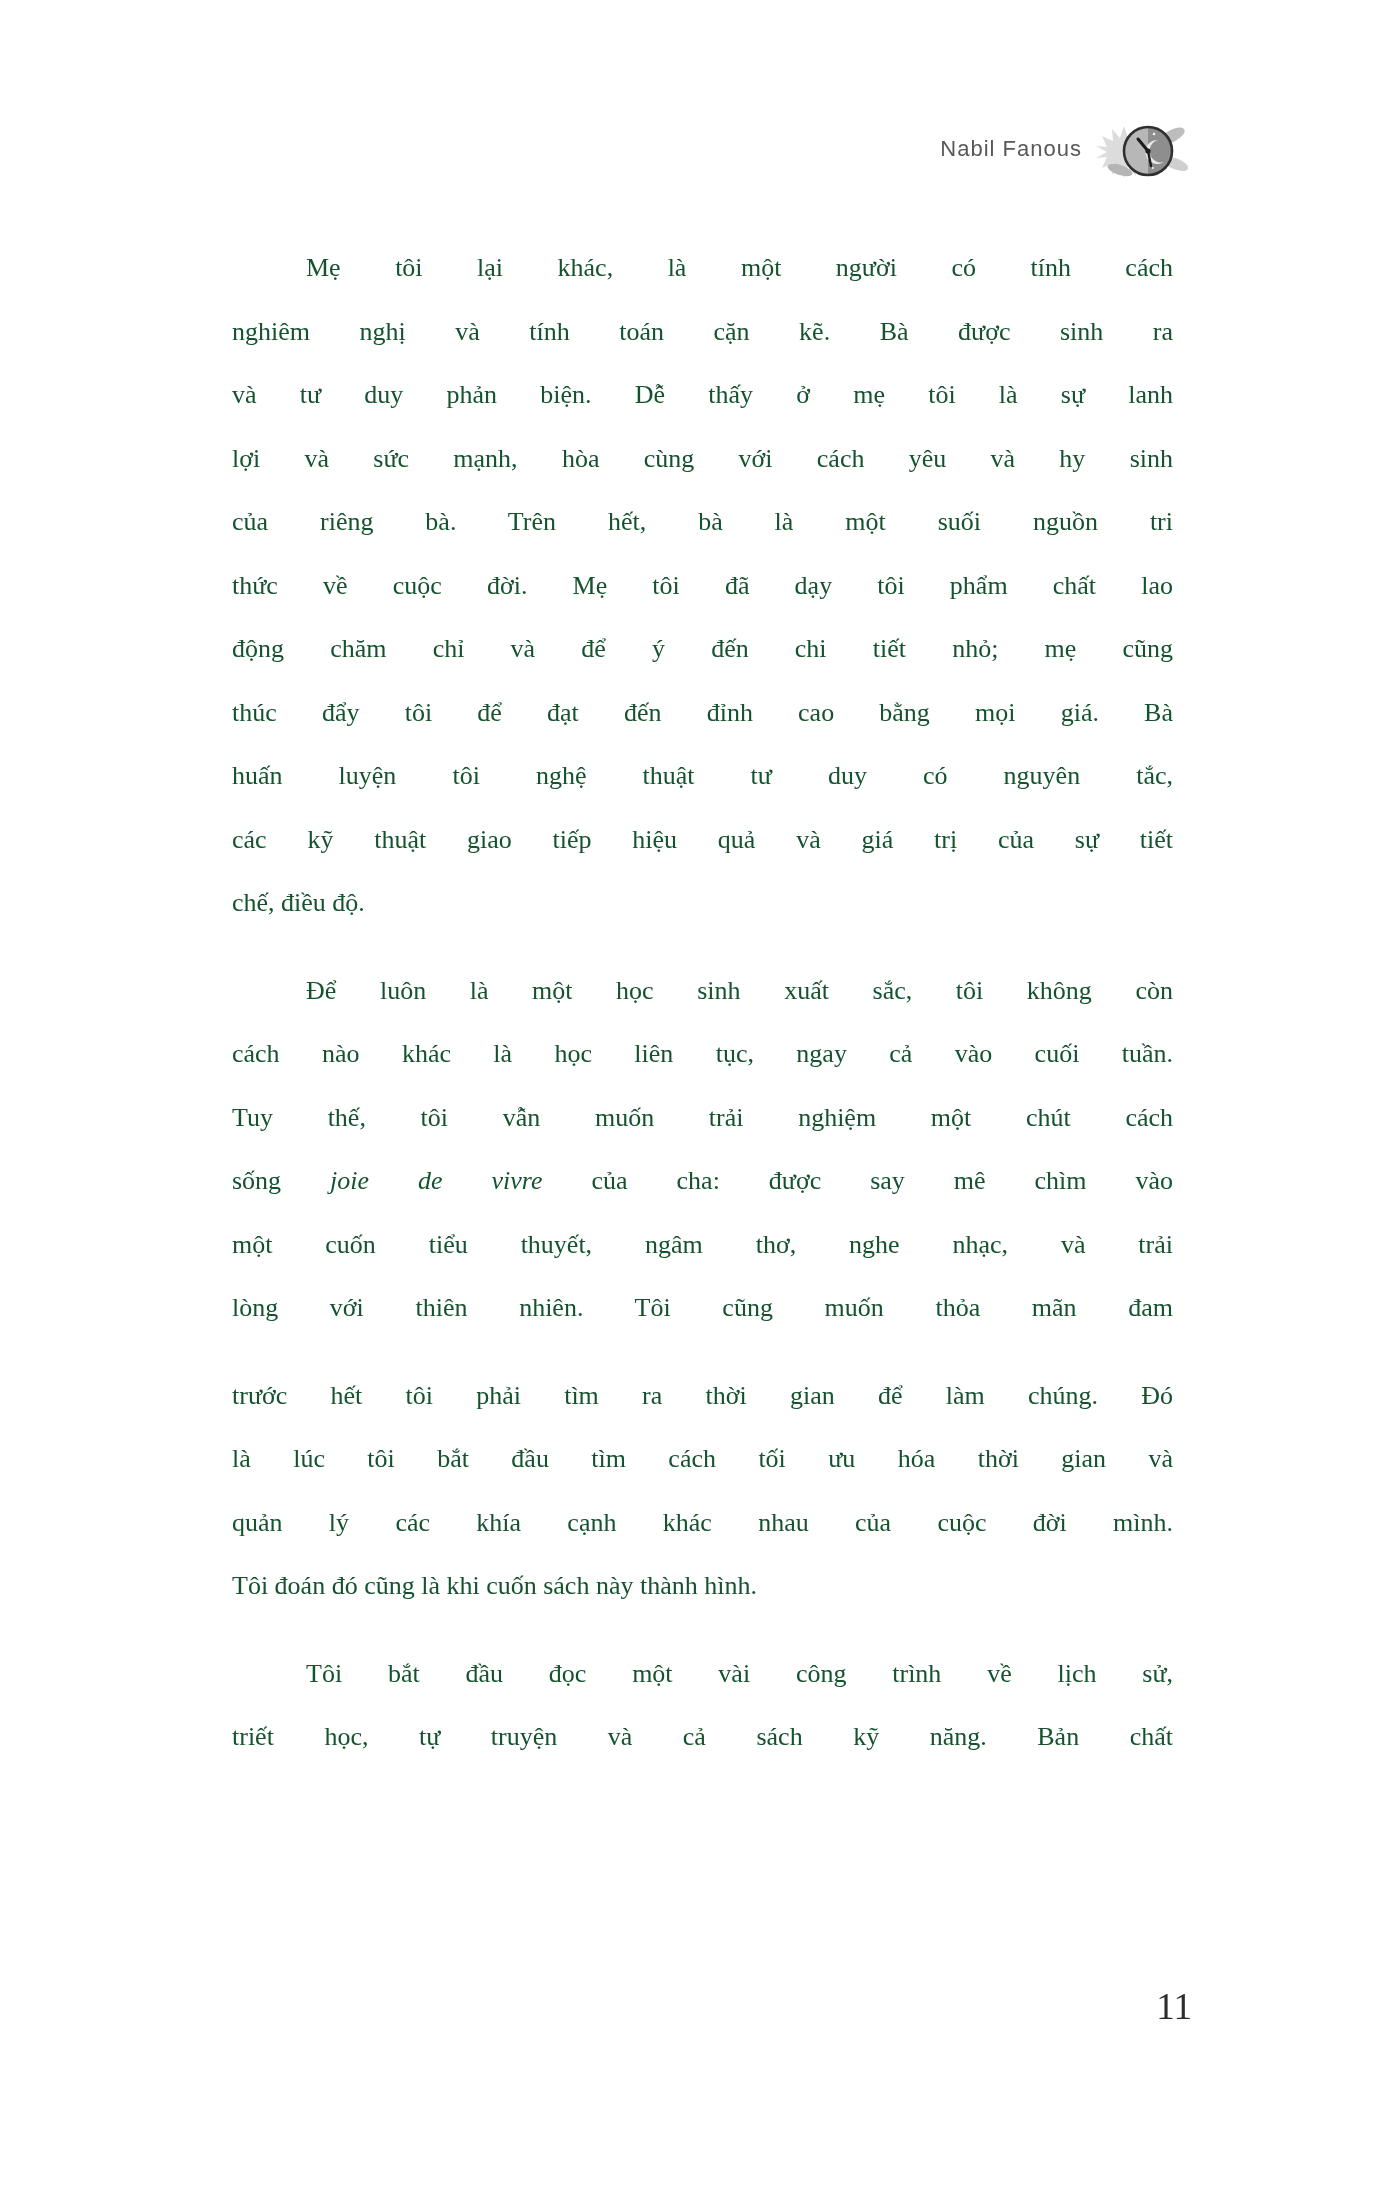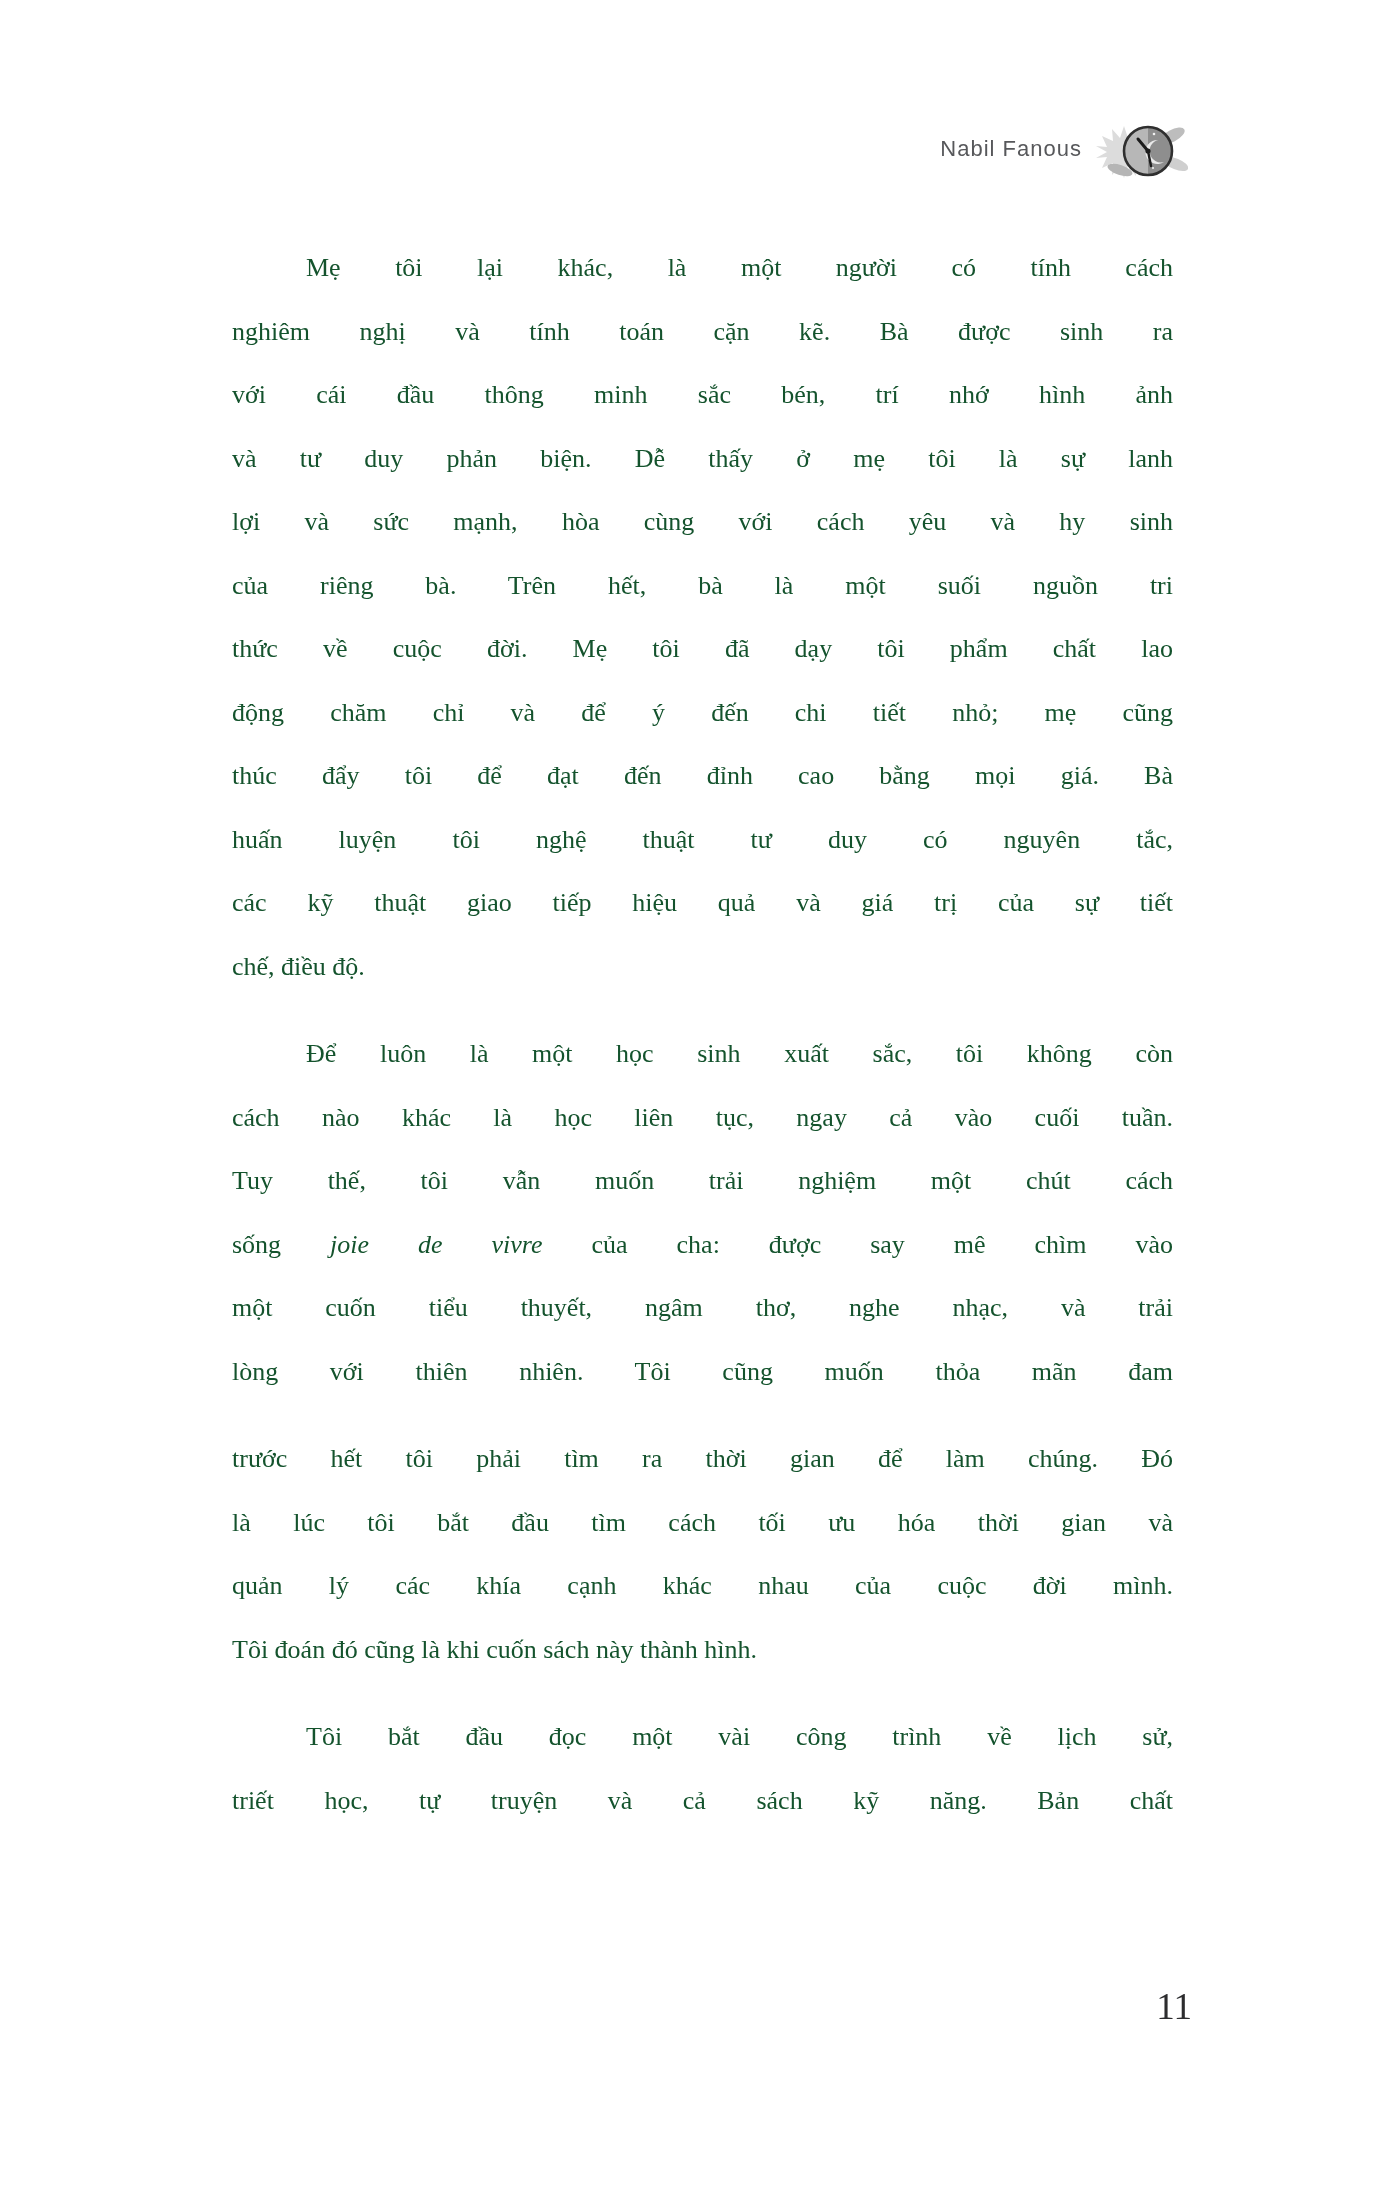--- a/index.html
+++ b/index.html
@@ -86,21 +86,20 @@
     <line x1="52" y1="33" x2="55" y2="48" stroke="#1c1c1c" stroke-width="2.4" stroke-linecap="round"></line>
     <circle cx="52" cy="33" r="2.6" fill="#1c1c1c"></circle>
   </svg>
 </div>
 
 <div class="text-block">
 
   <div class="para">
     <div class="line indent">Mẹ tôi lại khác, là một người có tính cách</div>
     <div class="line">nghiêm nghị và tính toán cặn kẽ. Bà được sinh ra</div>
-    <div class="line">với cái đầu thông minh sắc bén, trí nhớ hình ảnh</div>
     <div class="line">và tư duy phản biện. Dễ thấy ở mẹ tôi là sự lanh</div>
     <div class="line">lợi và sức mạnh, hòa cùng với cách yêu và hy sinh</div>
     <div class="line">của riêng bà. Trên hết, bà là một suối nguồn tri</div>
     <div class="line">thức về cuộc đời. Mẹ tôi đã dạy tôi phẩm chất lao</div>
     <div class="line">động chăm chỉ và để ý đến chi tiết nhỏ; mẹ cũng</div>
     <div class="line">thúc đẩy tôi để đạt đến đỉnh cao bằng mọi giá. Bà</div>
     <div class="line">huấn luyện tôi nghệ thuật tư duy có nguyên tắc,</div>
     <div class="line">các kỹ thuật giao tiếp hiệu quả và giá trị của sự tiết</div>
     <div class="line para-end">chế, điều độ.</div>
   </div>

